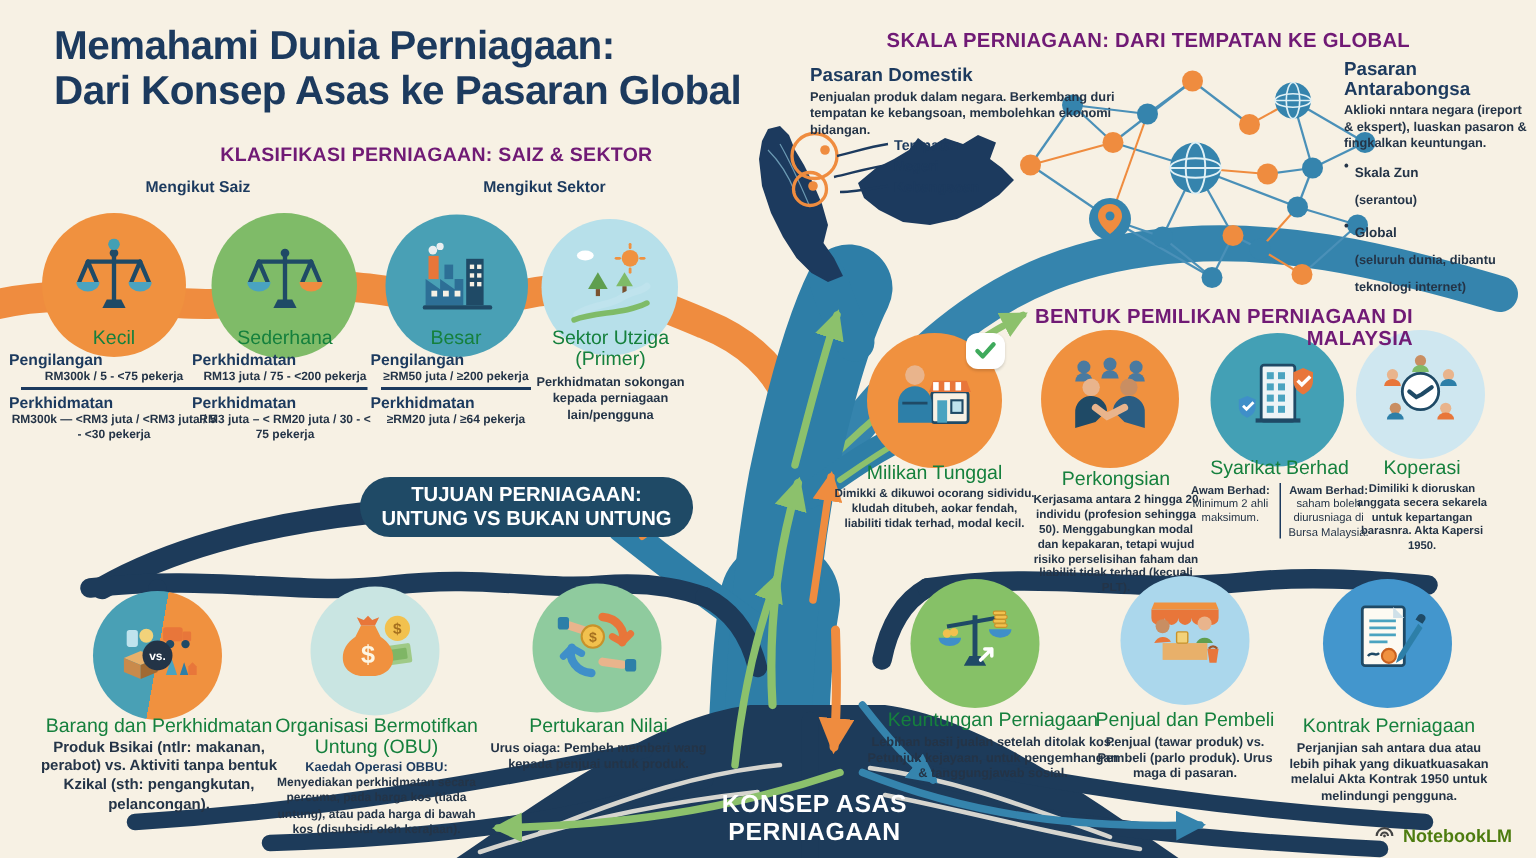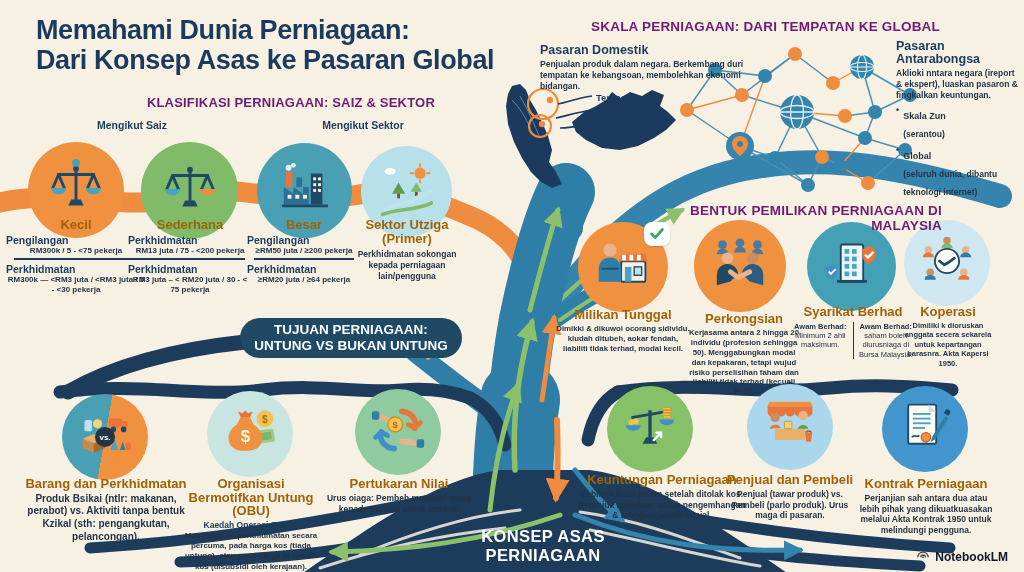--- a/index.html
+++ b/index.html
@@ -4,42 +4,42 @@
 <style>
   html,body{margin:0;padding:0;background:#c9c9c9;font-family:"Liberation Sans",sans-serif;}
   #stage{position:relative;width:1024px;height:572px;margin:0 auto;background:#f7f1e4;overflow:hidden;color:#16324f;}
   .abs{position:absolute;}
   svg.bg{position:absolute;left:0;top:0;z-index:1;}
   .layer{z-index:3;}
   .circle{position:absolute;border-radius:50%;display:flex;align-items:center;justify-content:center;z-index:2;}
   .title{font-size:27px;line-height:1.1;font-weight:800;color:#1c3a5e;letter-spacing:-0.4px;}
   .sec-head{font-size:13px;font-weight:700;text-align:right;color:#701a75;letter-spacing:.2px;}
   .col-head{font-size:10.5px;font-weight:800;text-align:center;color:#1c3a5e;}
-  .item-name{font-size:13px;font-weight:700;text-align:center;line-height:1.05;color:#a16207;}
+  .item-name{font-size:13px;font-weight:400;text-align:center;line-height:1.05;color:#15803d;}
   .sub-title{font-size:10.5px;font-weight:800;text-align:left;margin-top:2px;color:#1c3a5e;}
   .sub-text{font-size:8px;font-weight:700;text-align:center;line-height:1.22;color:#243447;}
   .divider{height:2px;background:#1c3a5e;margin:3px auto;width:88%;}
   .desc{font-size:8px;font-weight:600;text-align:center;line-height:1.28;color:#243447;}
   .desc-l{font-size:8.5px;font-weight:600;line-height:1.28;color:#243447;}
   .blk-title{font-size:12.5px;font-weight:800;color:#1c3a5e;line-height:1.05;}
   .banner{position:absolute;background:#1f4a66;border-radius:22px;color:#fff;display:flex;flex-direction:column;justify-content:center;text-align:center;font-weight:800;font-size:13.5px;line-height:1.18;z-index:2;}
   .map-label{position:absolute;font-size:9.5px;font-weight:800;color:#1c3a5e;z-index:3;}
   .bullet{display:flex;gap:4px;margin-top:4px;}
   .bullet .dot{font-size:9px;font-weight:800;color:#243447;line-height:1.2;}
   .bullet .b-title{font-size:9px;font-weight:800;color:#243447;line-height:1.2;}
   .bullet .b-sub{font-size:8.5px;font-weight:600;color:#243447;line-height:1.2;}
   .cols{display:flex;margin-top:3px;}
   .cols .col{flex:1;font-size:7.5px;line-height:1.25;color:#243447;text-align:center;padding:0 3px;}
   .cols .col+.col{border-left:1.5px solid #1c3a5e;}
   .cols .ct{font-weight:800;}
   .core-label{position:absolute;text-align:center;color:#fff;font-weight:800;font-size:16.5px;line-height:1.15;letter-spacing:.4px;z-index:3;}
   .vs-badge{position:absolute;width:20px;height:20px;border-radius:50%;background:#233447;color:#fff;font-size:8px;font-weight:800;display:flex;align-items:center;justify-content:center;z-index:3;}
   .bubble{position:absolute;width:26px;height:24px;background:#fff;border-radius:8px;display:flex;align-items:center;justify-content:center;z-index:3;box-shadow:0 1px 2px rgba(0,0,0,.15);}
   .brand{position:absolute;right:16px;top:548px;display:flex;align-items:center;gap:5px;z-index:3;}
-  .brand span{font-size:12px;font-weight:600;color:#0f172a;}
+  .brand span{font-size:12px;font-weight:600;color:#4d7c0f;}
 </style>
 </head>
 <body>
 
 <div id="stage">
 
   <svg class="bg" width="1024" height="572" viewBox="0 0 1024 572">
     <defs>
       <marker id="mG" viewBox="0 0 10 10" refX="8" refY="5" markerWidth="4" markerHeight="4" orient="auto-start-reverse">
           <path d="M0 0 L10 5 L0 10 z" fill="#8cc16c"></path>

